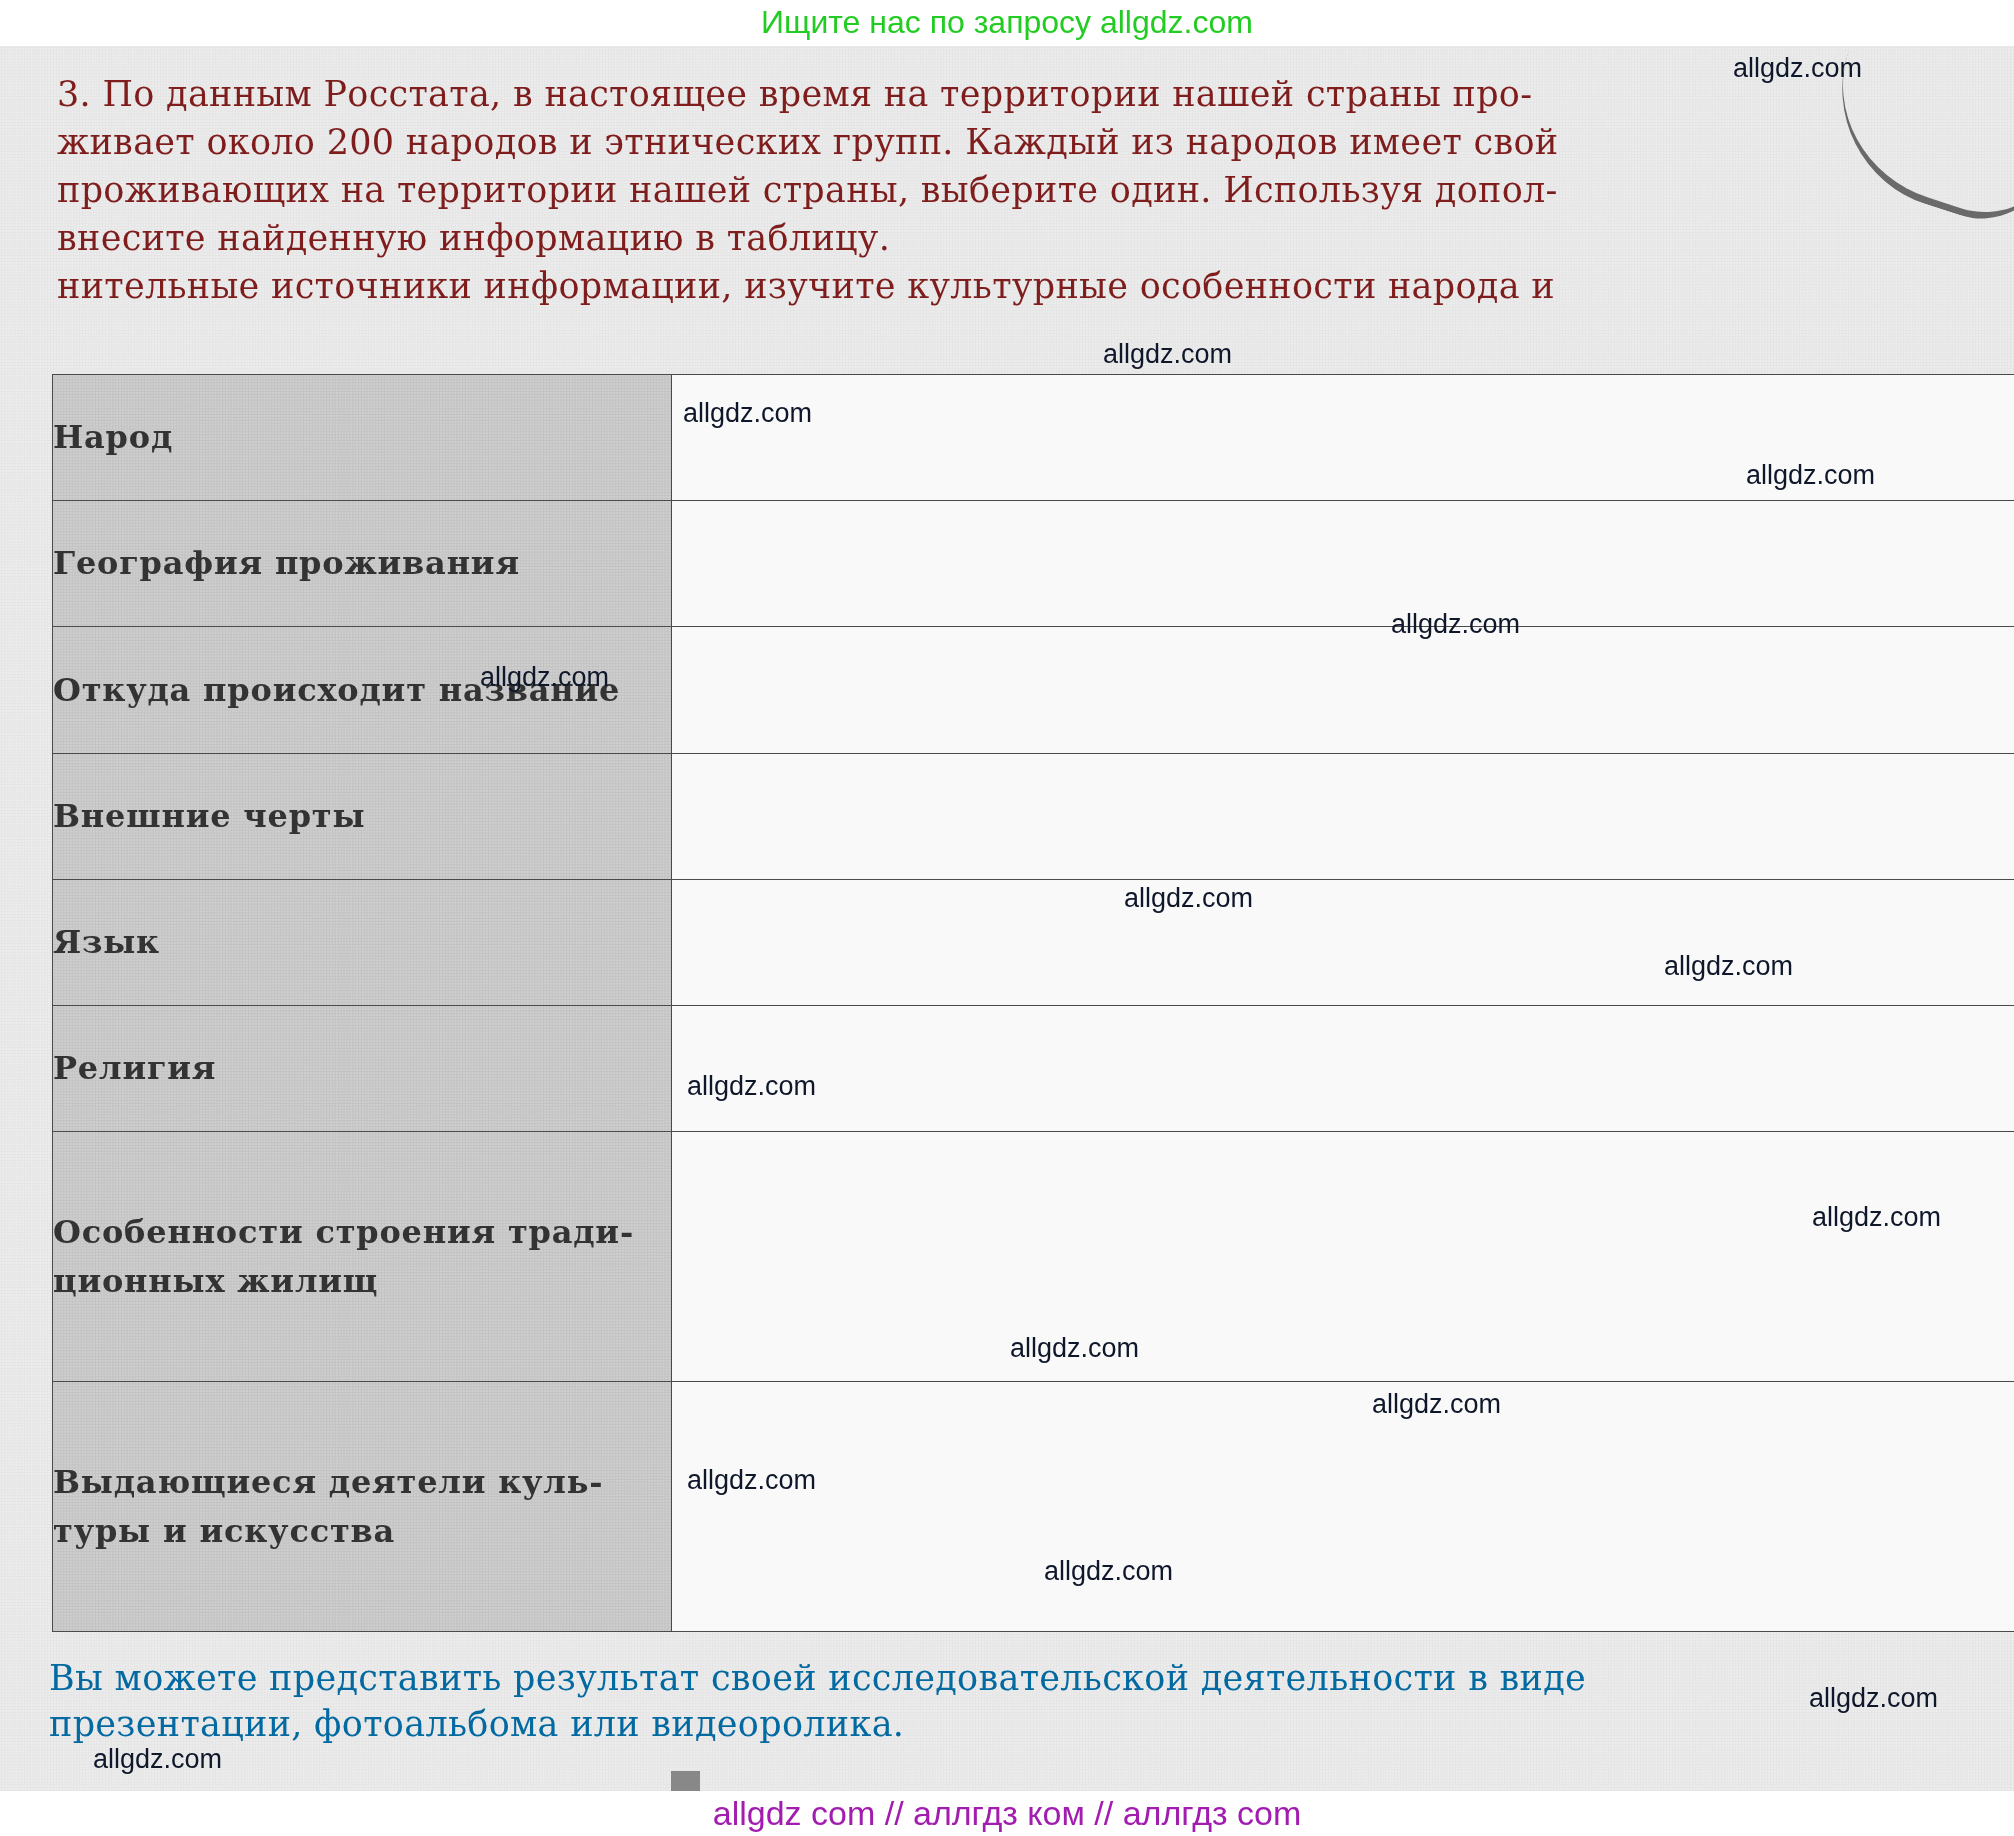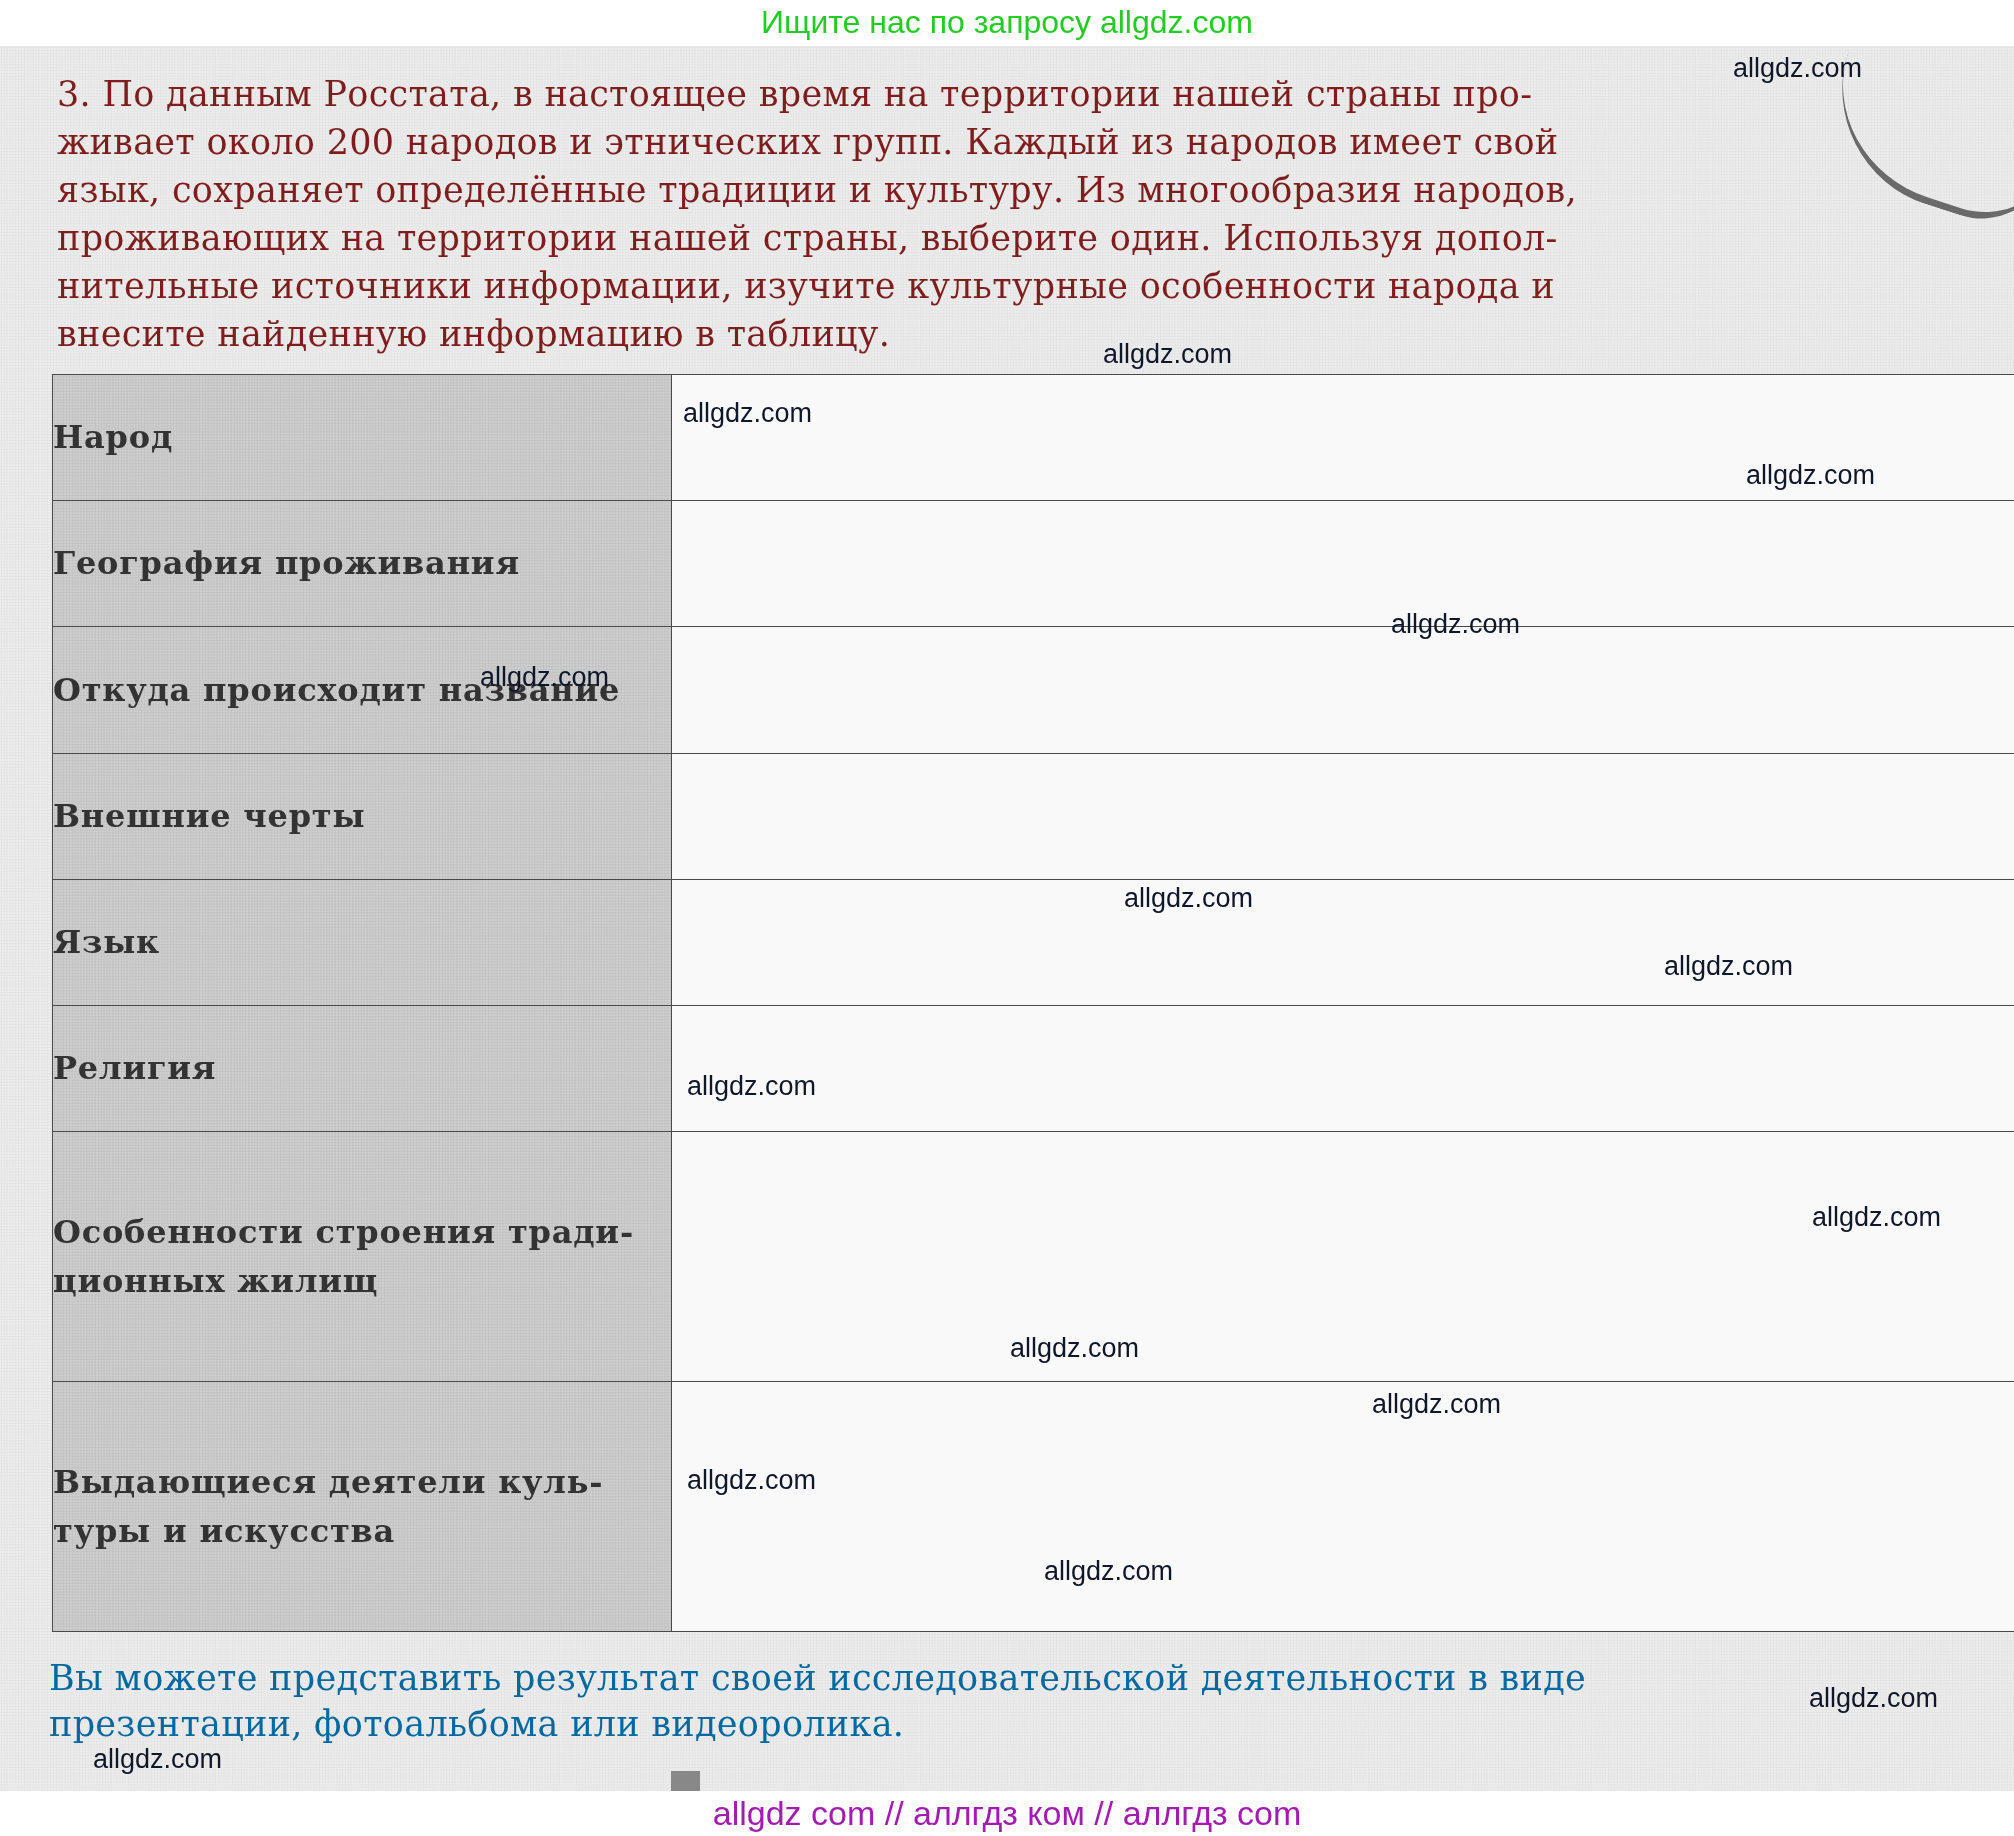--- a/index.html
+++ b/index.html
@@ -74,24 +74,23 @@
   <span>Ищите нас по запросу allgdz.com</span>
 </div>
 
 <div class="page">
   <div class="page-curve"></div>
 </div>
 
 <div class="intro">
   <p>3. По данным Росстата, в настоящее время на территории нашей страны про-</p>
   <p>живает около 200 народов и этнических групп. Каждый из народов имеет свой</p>
-  <p>язык, сохраняет определённые традиции и культуру. Из многообразия народов,</p>
   <p>проживающих на территории нашей страны, выберите один. Используя допол-</p>
+  <p>внесите найденную информацию в таблицу.</p>
   <p>нительные источники информации, изучите культурные особенности народа и</p>
-  <p>внесите найденную информацию в таблицу.</p>
 </div>
 
 <table class="task">
   <tbody>
       <tr>
     <td class="label">Народ</td>
     <td class="answer"></td>
   </tr>
   <tr>
     <td class="label">География проживания</td>

